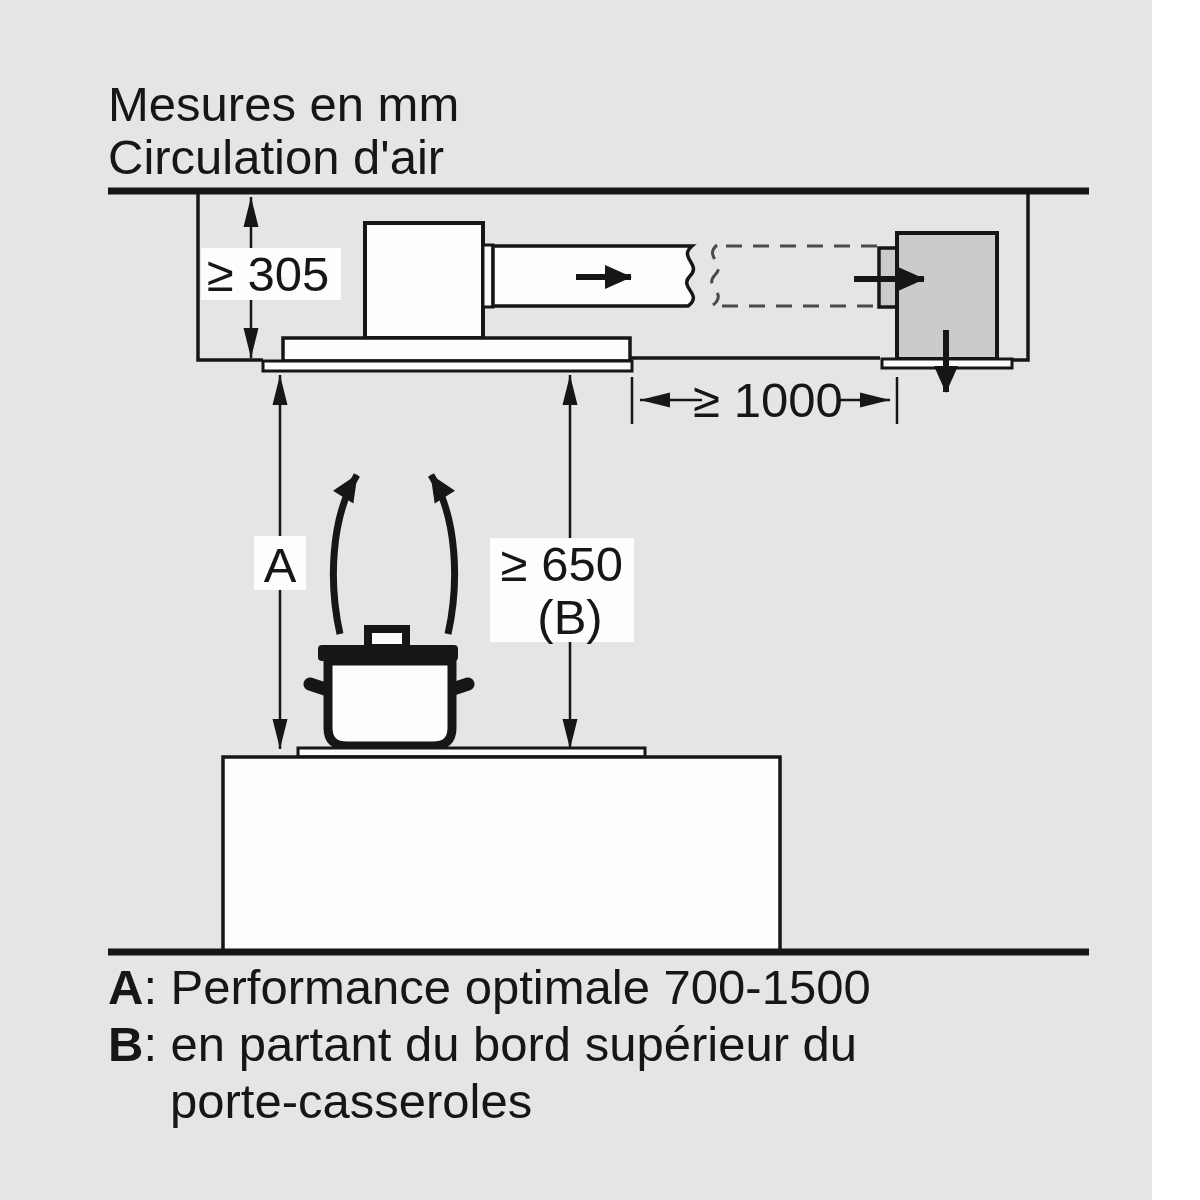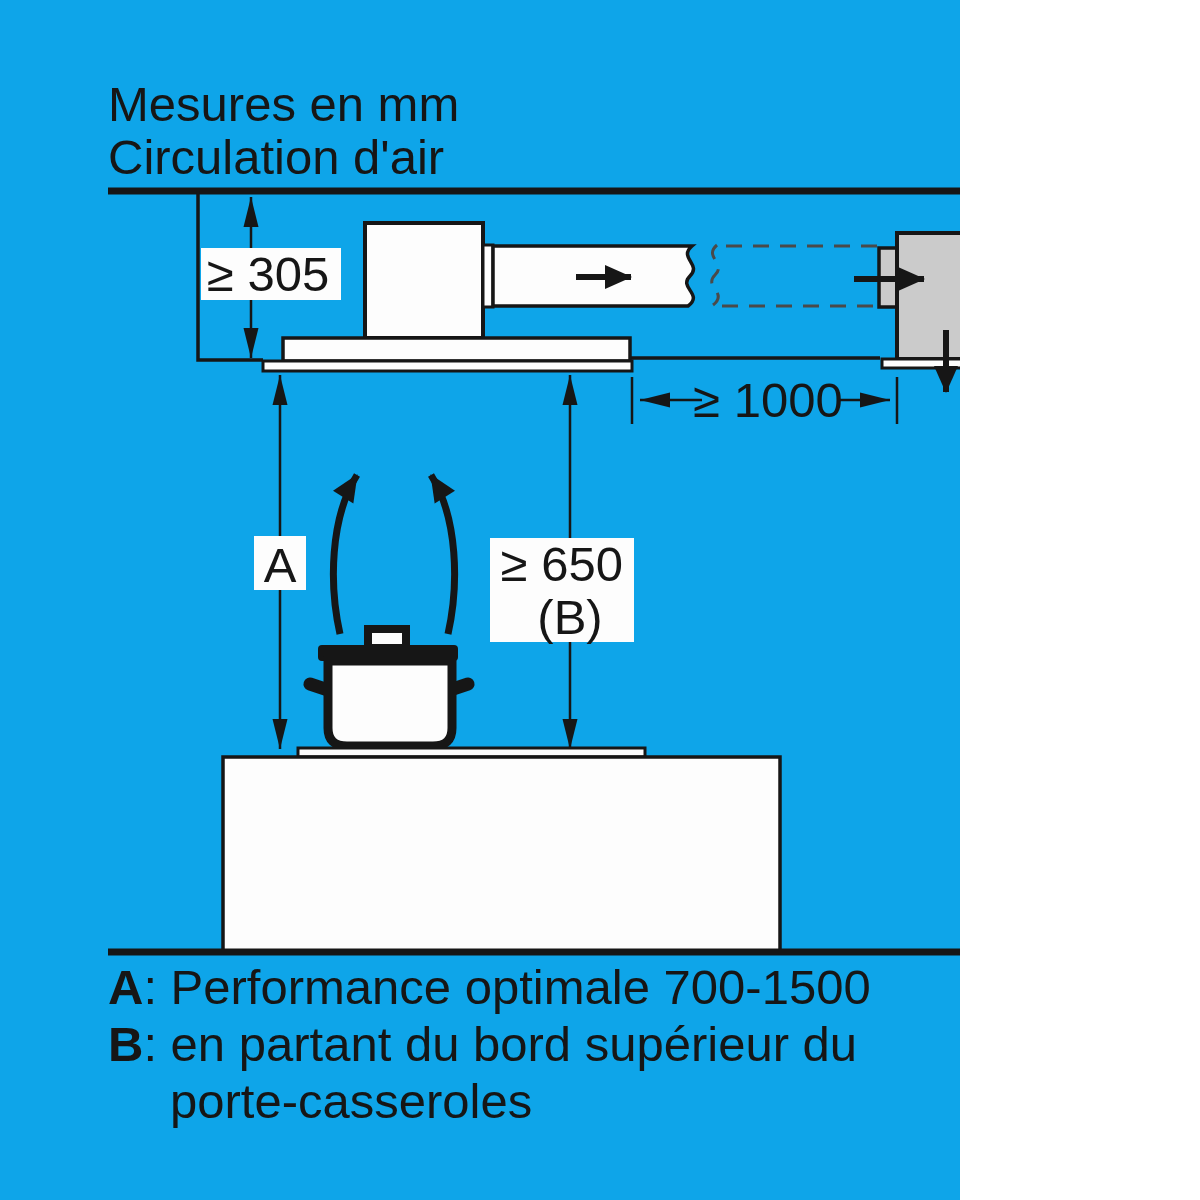--- a/index.html
+++ b/index.html
@@ -1,16 +1,16 @@
 <!DOCTYPE html>
 <html><head>
 <meta charset="utf-8">
 <style>
   html,body{margin:0;padding:0;background:#ffffff;}
-  #stage{width:960px;height:1200px;background:#0ea5e9;position:relative;overflow:hidden;}
+  #stage{width:1152px;height:1200px;background:#e5e5e5;position:relative;overflow:hidden;}
   svg{display:block;}
   text{font-family:"Liberation Sans","DejaVu Sans",sans-serif;fill:#161616;font-size:49px;}
   .bold{font-weight:700;}
   .ln{stroke:#161616;fill:none;}
   .whitefill{fill:#fdfdfd;}
   .grayfill{fill:#cbcbcb;}
   .dash{stroke:#4a4a4a;fill:none;stroke-dasharray:16 11;}
   .mask{fill:#fdfdfd;stroke:none;}
 </style>
 </head>

